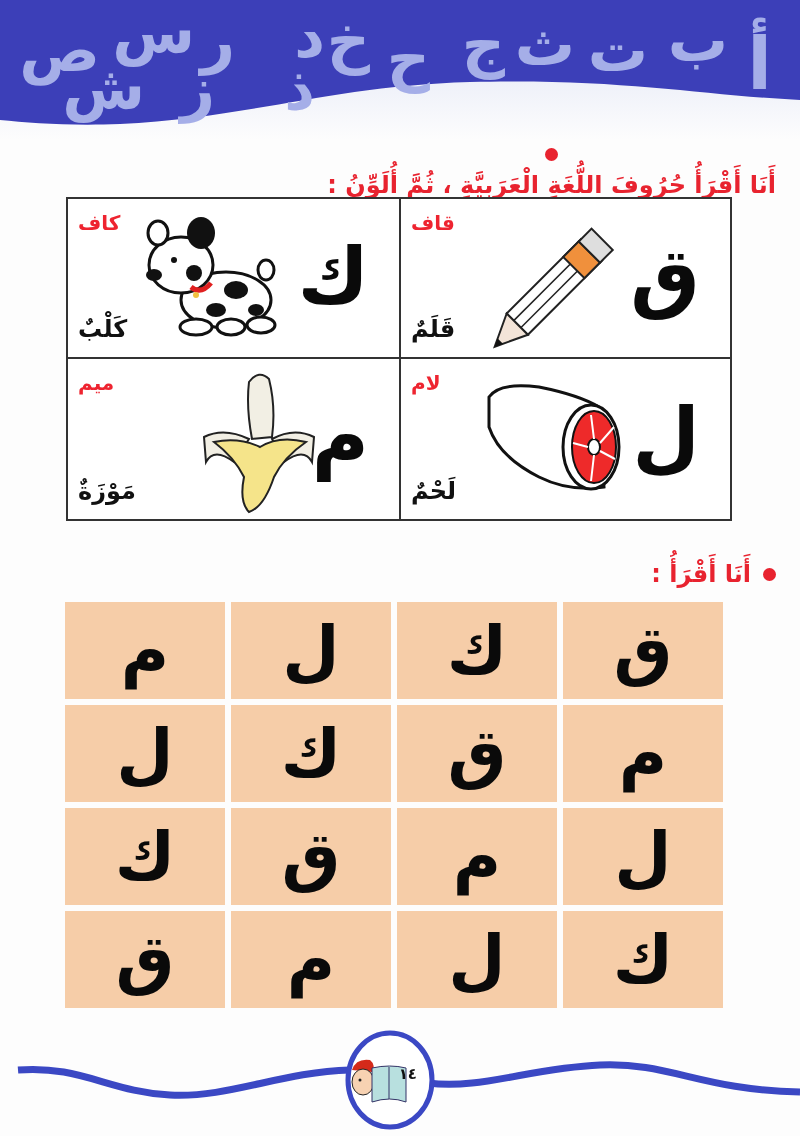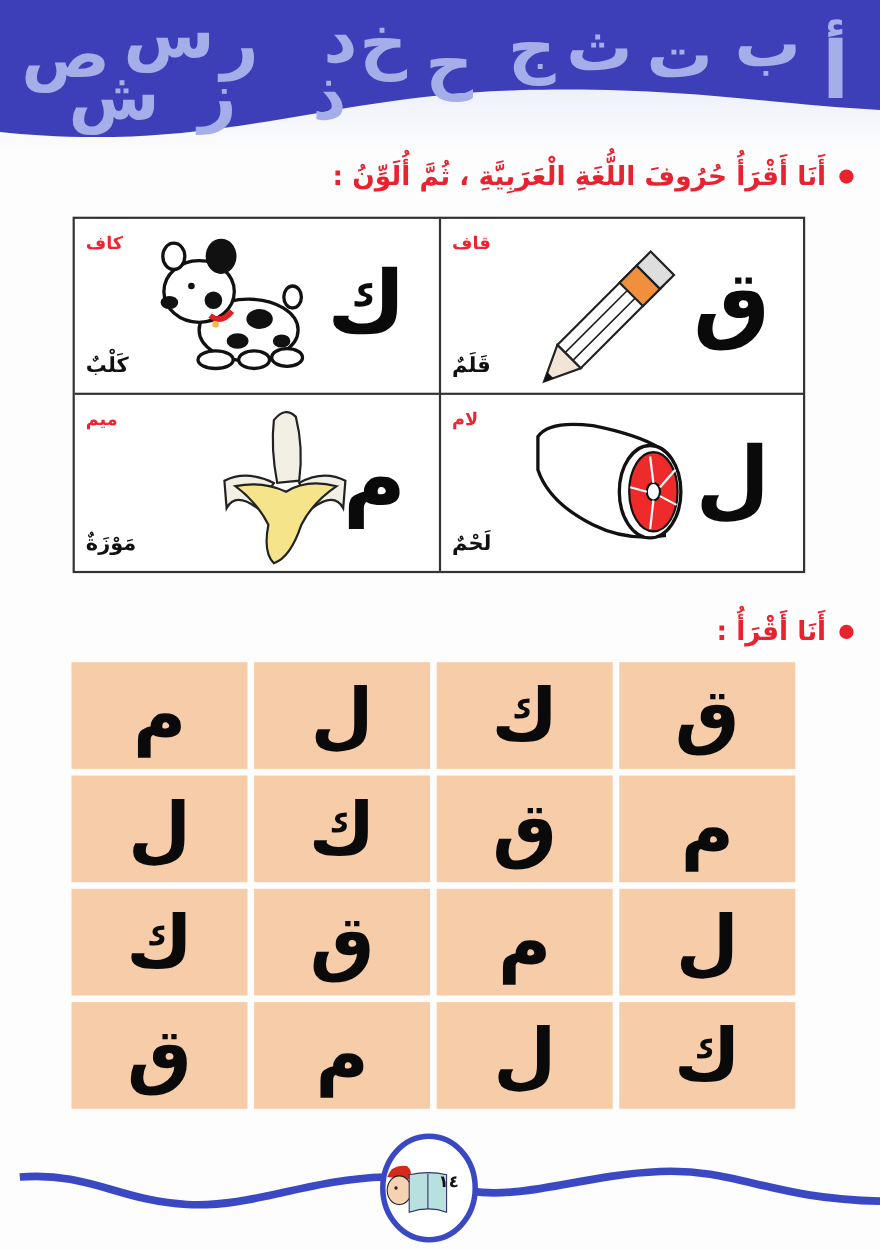--- a/index.html
+++ b/index.html
@@ -19,42 +19,42 @@
 
   .instruction {
     position: absolute; direction: rtl; color: #e8232f;
     font-weight: bold; font-size: 24px; line-height: 1;
     font-family: "DejaVu Sans", sans-serif;
     display: flex; align-items: center; gap: 12px;
   }
   .instruction .bullet {
     width: 13px; height: 13px; border-radius: 50%; background: #e8232f; display: inline-block;
   }
-  #instr1 { right: 24px; top: 148px; }
+  #instr1 { right: 24px; top: 148px; flex-direction: column; }
   #instr2 { right: 24px; top: 562px; }
 
   .frame {
     position: absolute; left: 66px; top: 197px; width: 666px; height: 324px;
     border: 2px solid #333; box-sizing: border-box; background: #fff;
     display: grid; grid-template-columns: 1fr 1fr; grid-template-rows: 1fr 1fr;
     direction: rtl;
   }
   .card {
     position: relative; box-sizing: border-box;
     border-left: 2px solid #333; border-bottom: 2px solid #333;
   }
   .card:nth-child(2n) { border-left: none; }
   .card:nth-child(n+3) { border-bottom: none; }
   .card .name {
     position: absolute; left: 10px; top: 12px; direction: rtl;
-    color: #ee2430; font-weight: bold; font-size: 16px;
+    color: #ee2430; font-weight: bold; font-size: 20px;
   }
   .card .word {
     position: absolute; left: 10px; bottom: 14px; direction: rtl;
-    color: #111; font-weight: bold; font-size: 19px;
+    color: #111; font-weight: bold; font-size: 24px;
   }
   .card .big {
     position: absolute; right: 30px; top: 38px; direction: rtl;
     color: #0a0a0a; font-weight: bold; font-size: 78px; line-height: 1;
   }
   .card .pic { position: absolute; }
 
   .tiles {
     position: absolute; left: 66px; top: 602px; width: 657px;
     display: grid; grid-template-columns: repeat(4, 160px); grid-template-rows: repeat(4, 97px);

